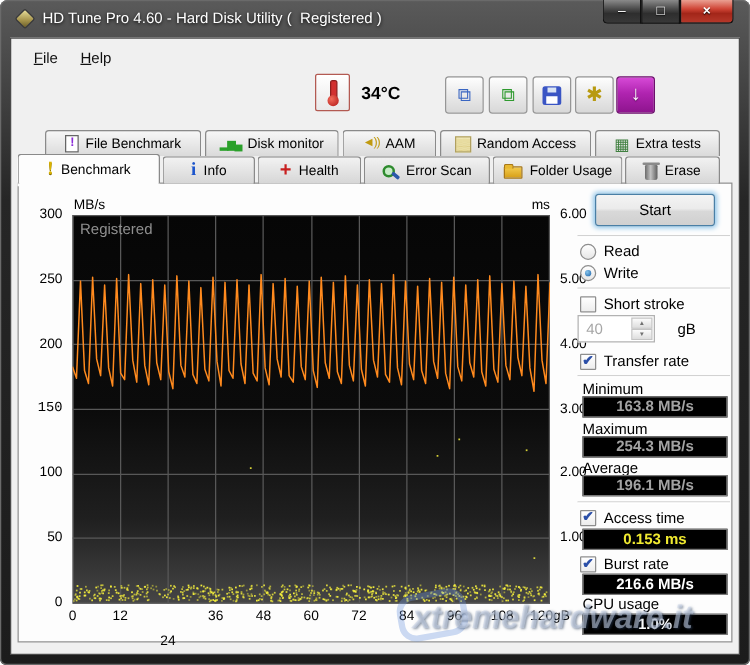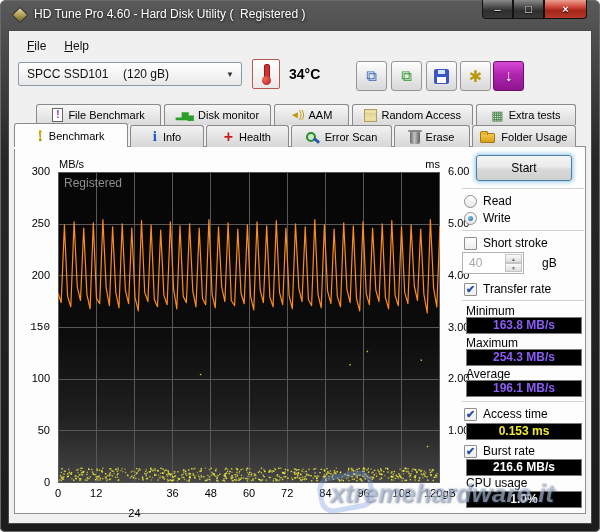--- a/index.html
+++ b/index.html
@@ -78,21 +78,21 @@
   .radio .circle{width:13px;height:13px;border-radius:50%;border:1px solid #8e8e8e;background:linear-gradient(#fff,#e6e6e6);position:relative;flex:0 0 auto;}
   .radio.selected .circle::after{content:"";position:absolute;left:3px;top:3px;width:5px;height:5px;border-radius:50%;background:radial-gradient(circle at 35% 35%,#86c4ec,#1c62a8);}
   .cb .box{width:13px;height:13px;border:1px solid #8e8e8e;border-radius:1px;background:linear-gradient(#fff,#ededed);font-size:11px;line-height:11px;font-weight:bold;color:#2b4fa8;text-align:center;flex:0 0 auto;}
   #spinner{position:absolute;left:462px;top:252px;width:62px;height:22px;background:#fff;border:1px solid #b2b2b2;z-index:7;}
   #spinner-value{position:absolute;left:6px;top:3px;font-size:12px;color:#a6a6a6;}
   #spin-btns{position:absolute;right:1px;top:1px;width:17px;height:18px;display:flex;flex-direction:column;}
   .spin{flex:1;border:1px solid #c4c4c4;background:linear-gradient(#fbfbfb,#dedede);font-size:5px;color:#707070;display:flex;align-items:center;justify-content:center;}
   #gb-label{position:absolute;left:542px;top:256px;font-size:12px;z-index:7;}
   .stat-label{position:absolute;left:466px;font-size:12px;color:#000;z-index:7;}
   .stat-box{position:absolute;left:466px;width:116px;height:17px;background:#000;border:1px solid #7a7a7a;font-size:12px;font-weight:bold;text-align:center;line-height:15px;z-index:7;}
-  .v-cyan{color:#8b5cf6;} .v-yellow{color:#f0ea30;} .v-white{color:#ffffff;}
+  .v-cyan{color:#a3a3a3;} .v-yellow{color:#f0ea30;} .v-white{color:#ffffff;}
   
   #wm-swoosh{position:absolute;left:318px;top:473px;width:56px;height:38px;border:5px solid rgba(110,150,220,0.35);border-radius:14px;transform:rotate(-10deg);z-index:60;pointer-events:none;}
   #site-watermark{position:absolute;left:330px;top:478px;font-style:italic;font-weight:bold;font-size:26px;color:rgba(200,212,232,0.55);text-shadow:1px 1px 2px rgba(40,60,90,0.55);z-index:61;pointer-events:none;white-space:nowrap;}
 </style>
 </head>
 <body>
 
 <div id="win">
 
   <span id="app-logo"></span>
@@ -109,25 +109,20 @@
       </div>
   </div>
 
   <div id="client"></div>
 
   <div id="menubar">
     <span class="menu-item">File</span>
     <span class="menu-item">Help</span>
   </div>
 
-  <div id="drive-combo">
-    <span id="drive-name">SPCC SSD101</span>
-    <span id="drive-size">(120 gB)</span>
-    <span id="combo-arrow">▼</span>
-  </div>
   <div id="therm-btn">
     <span class="therm"></span>
   </div>
   <span id="temp-label">34°C</span>
 
   <div class="tool-btn" style="left:356px">
       <span class="g-blue">⧉</span>
     </div>
   <div class="tool-btn" style="left:391px">
       <span class="g-green">⧉</span>
@@ -175,27 +170,27 @@
       <span>Info</span>
     </div>
     <div class="tab2" style="flex:1.05">
       <span class="ic ic-health">+</span>
       <span>Health</span>
     </div>
     <div class="tab2" style="flex:1.28">
       <span class="icon-magnifier"></span>
       <span>Error Scan</span>
     </div>
+    <div class="tab2" style="flex:1.32">
+      <span class="icon-folder"></span>
+      <span>Folder Usage</span>
+    </div>
     <div class="tab2" style="flex:0.95">
       <span class="icon-trash"></span>
       <span>Erase</span>
-    </div>
-    <div class="tab2" style="flex:1.32">
-      <span class="icon-folder"></span>
-      <span>Folder Usage</span>
     </div>
   </div>
 
   <div id="content"></div>
 
   <span id="ylabel-left">MB/s</span>
   <span id="ylabel-right">ms</span>
   <div id="plot">
     <svg id="plot-svg" width="382" height="311" viewBox="0 0 382 311">
         <line x1="0.5" y1="0" x2="0.5" y2="311" stroke="#585858" stroke-width="1"></line>

